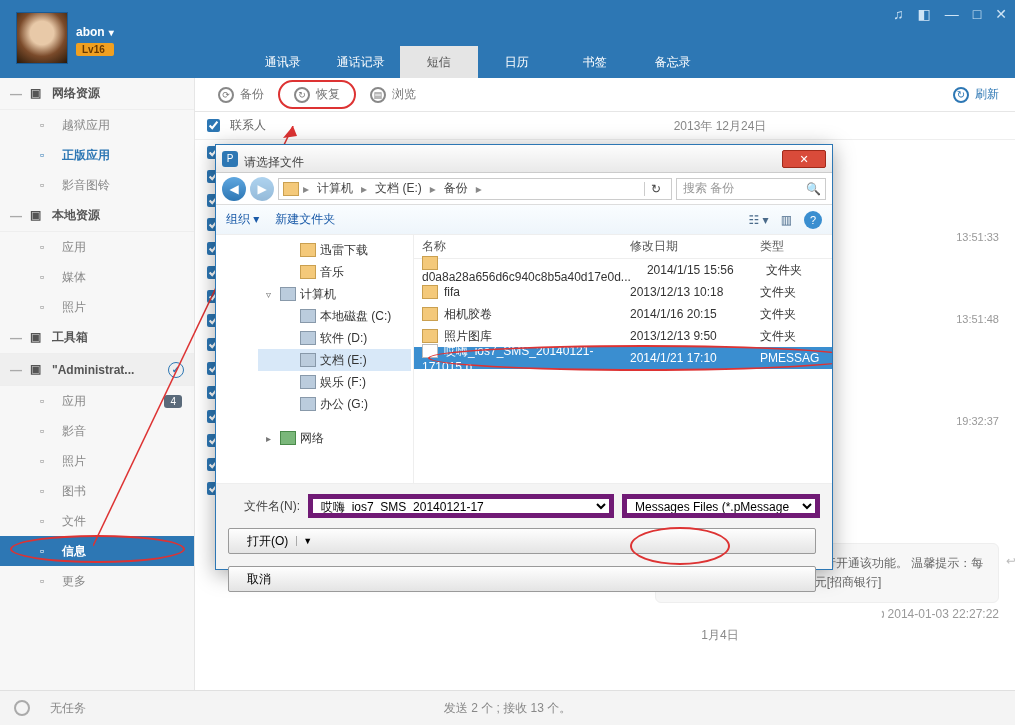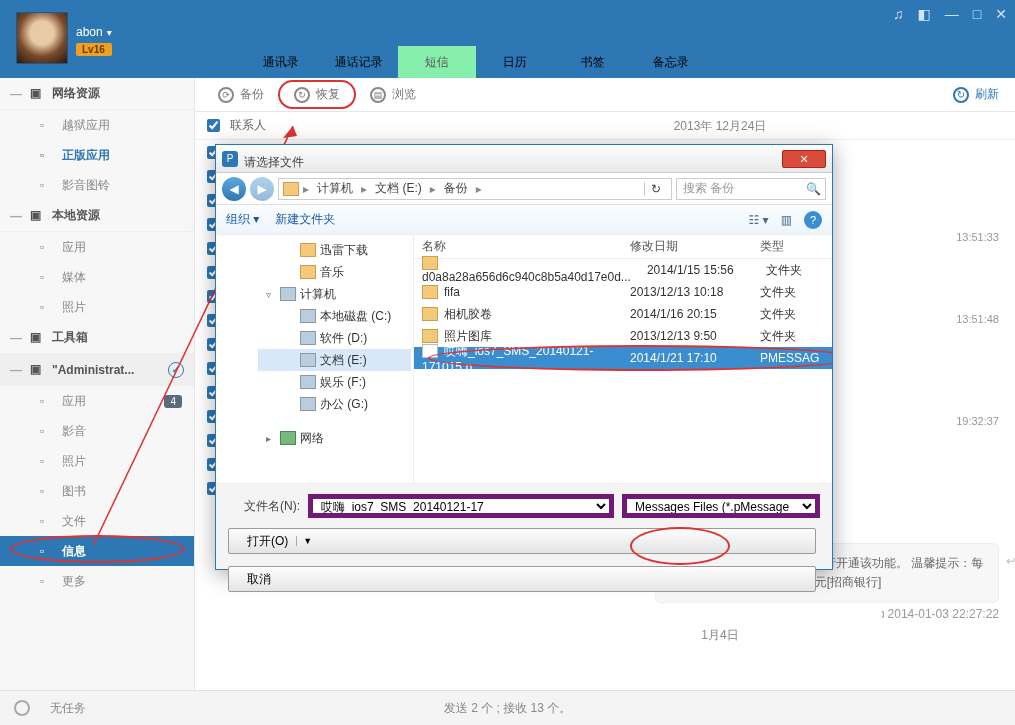--- a/index.html
+++ b/index.html
@@ -2,26 +2,26 @@
 <html><head>
 <meta charset="utf-8">
 <style>
 * { margin:0; padding:0; box-sizing:border-box; font-family:"Microsoft YaHei",Arial,sans-serif; font-size:12px; }
 body { width:1015px; height:725px; background:#fff; overflow:hidden; position:relative; }
 
 
 .header { height:78px; background:#2d77b4; display:flex; }
 .avatar { width:52px; height:52px; margin:12px 8px 12px 16px; background:radial-gradient(circle at 50% 40%, #e8c9a8 30%, #7a4a2a 60%, #2a1a0a 100%); border:1px solid #1a5a94; }
 .user-col { display:flex; flex-direction:column; justify-content:center; color:#fff; }
-.username { font-size:14px; font-weight:normal; }
+.username { font-size:14px; font-weight:bold; }
 .username .caret { font-size:10px; margin-left:4px; }
 .badge { display:inline-block; background:#f0a020; color:#6a3a00; font-size:10px; font-weight:bold; padding:1px 6px; border-radius:2px; margin-top:4px; }
 .tabs { margin-left:130px; display:flex; align-self:flex-end; }
-.tab { width:78px; height:32px; line-height:32px; text-align:center; color:#000000; cursor:pointer; }
-.tab.active { background:#86efac; color:#555; }
+.tab { width:78px; height:32px; line-height:32px; text-align:center; color:#ffffff; cursor:pointer; }
+.tab.active { background:#e5e5e5; color:#555; }
 .winbtns { margin-left:auto; display:flex; align-items:flex-start; padding:6px 8px 0 0; gap:14px; color:#cfe4f5; }
 .winbtns span { cursor:pointer; font-size:14px; }
 
 
 .toolbar { height:34px; border-bottom:1px solid #e6e6e6; display:flex; align-items:center; padding-left:208px; gap:6px; color:#777; }
 .tbtn { display:flex; align-items:center; gap:6px; padding:4px 10px; cursor:pointer; position:relative; }
 .tbtn .ic { width:16px; height:16px; border-radius:50%; border:2px solid #888; display:inline-flex; justify-content:center; align-items:center; font-size:9px; }
 .tbtn.restore { outline:2px solid #d33; border-radius:14px; padding:4px 14px; }
 .refresh { margin-left:auto; margin-right:16px; color:#2d77b4; display:flex; align-items:center; gap:6px; cursor:pointer; }
 .refresh .ic { width:16px; height:16px; border-radius:50%; border:2px solid #2d77b4; display:inline-flex; justify-content:center; align-items:center; font-size:10px; }

